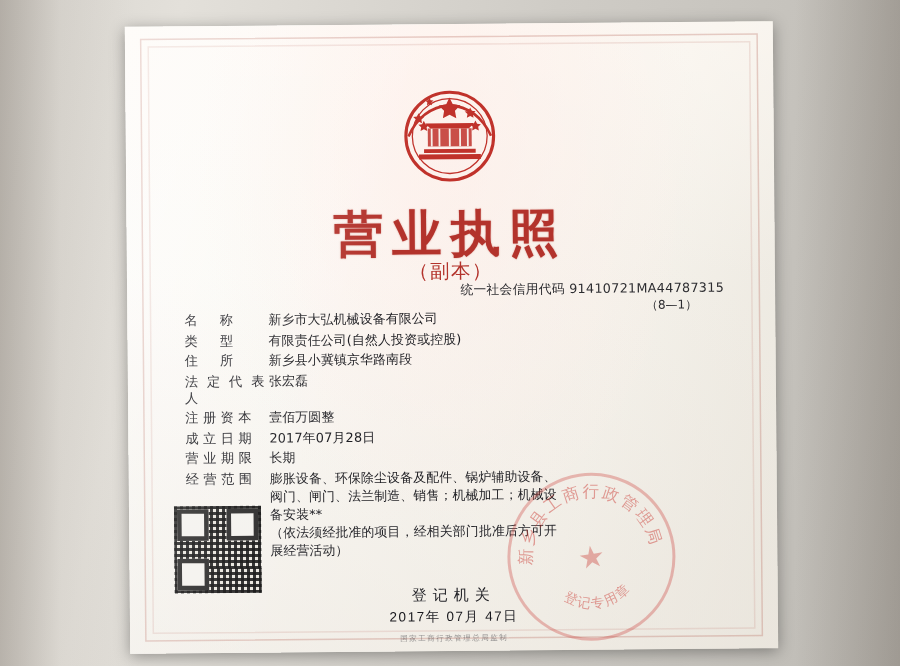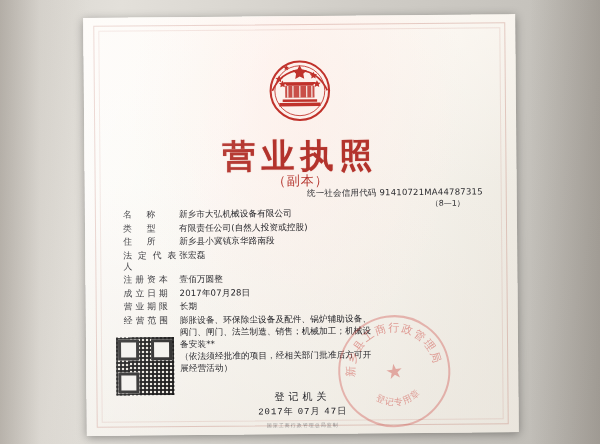--- a/index.html
+++ b/index.html
@@ -218,21 +218,21 @@
     position: absolute;
     left: 0; right: 0;
     bottom: 16px;
     text-align: center;
     font-size: 9px;
     color: #1f1f24;
     letter-spacing: 1px;
   }
   .date-line .num {
     color: #17171c;
-    font-family: Liberation Mono, monospace;
+    font-family: Liberation Sans, sans-serif;
   }
   .bottom-strip {
     position: absolute;
     left: 10px; right: 10px;
     bottom: 2px;
     height: 10px;
     font-size: 5px;
     color: rgba(70,70,75,0.55);
     text-align: center;
     overflow: hidden;

